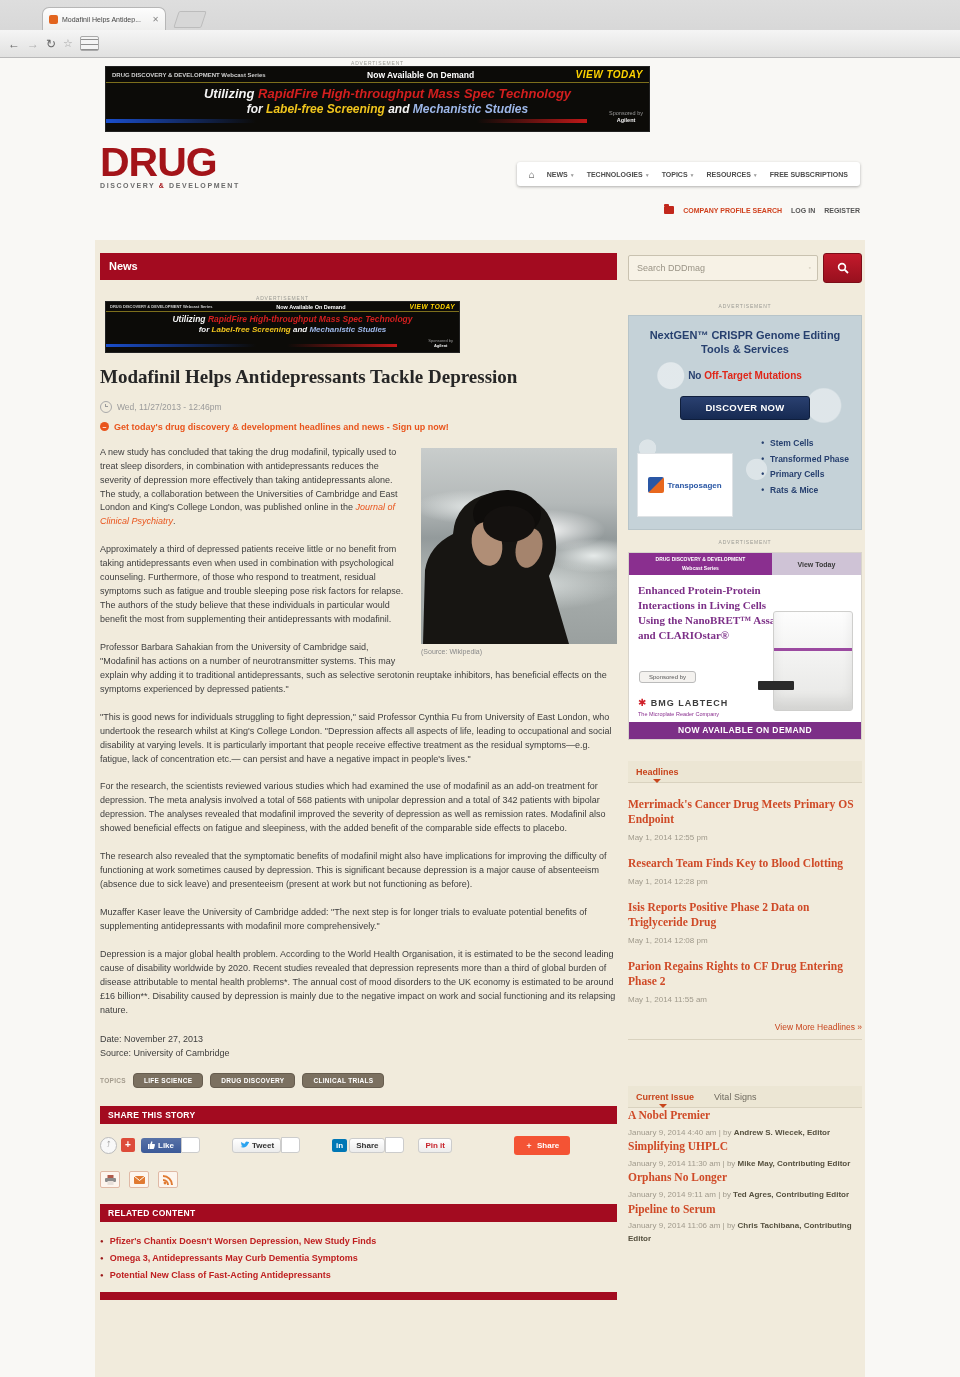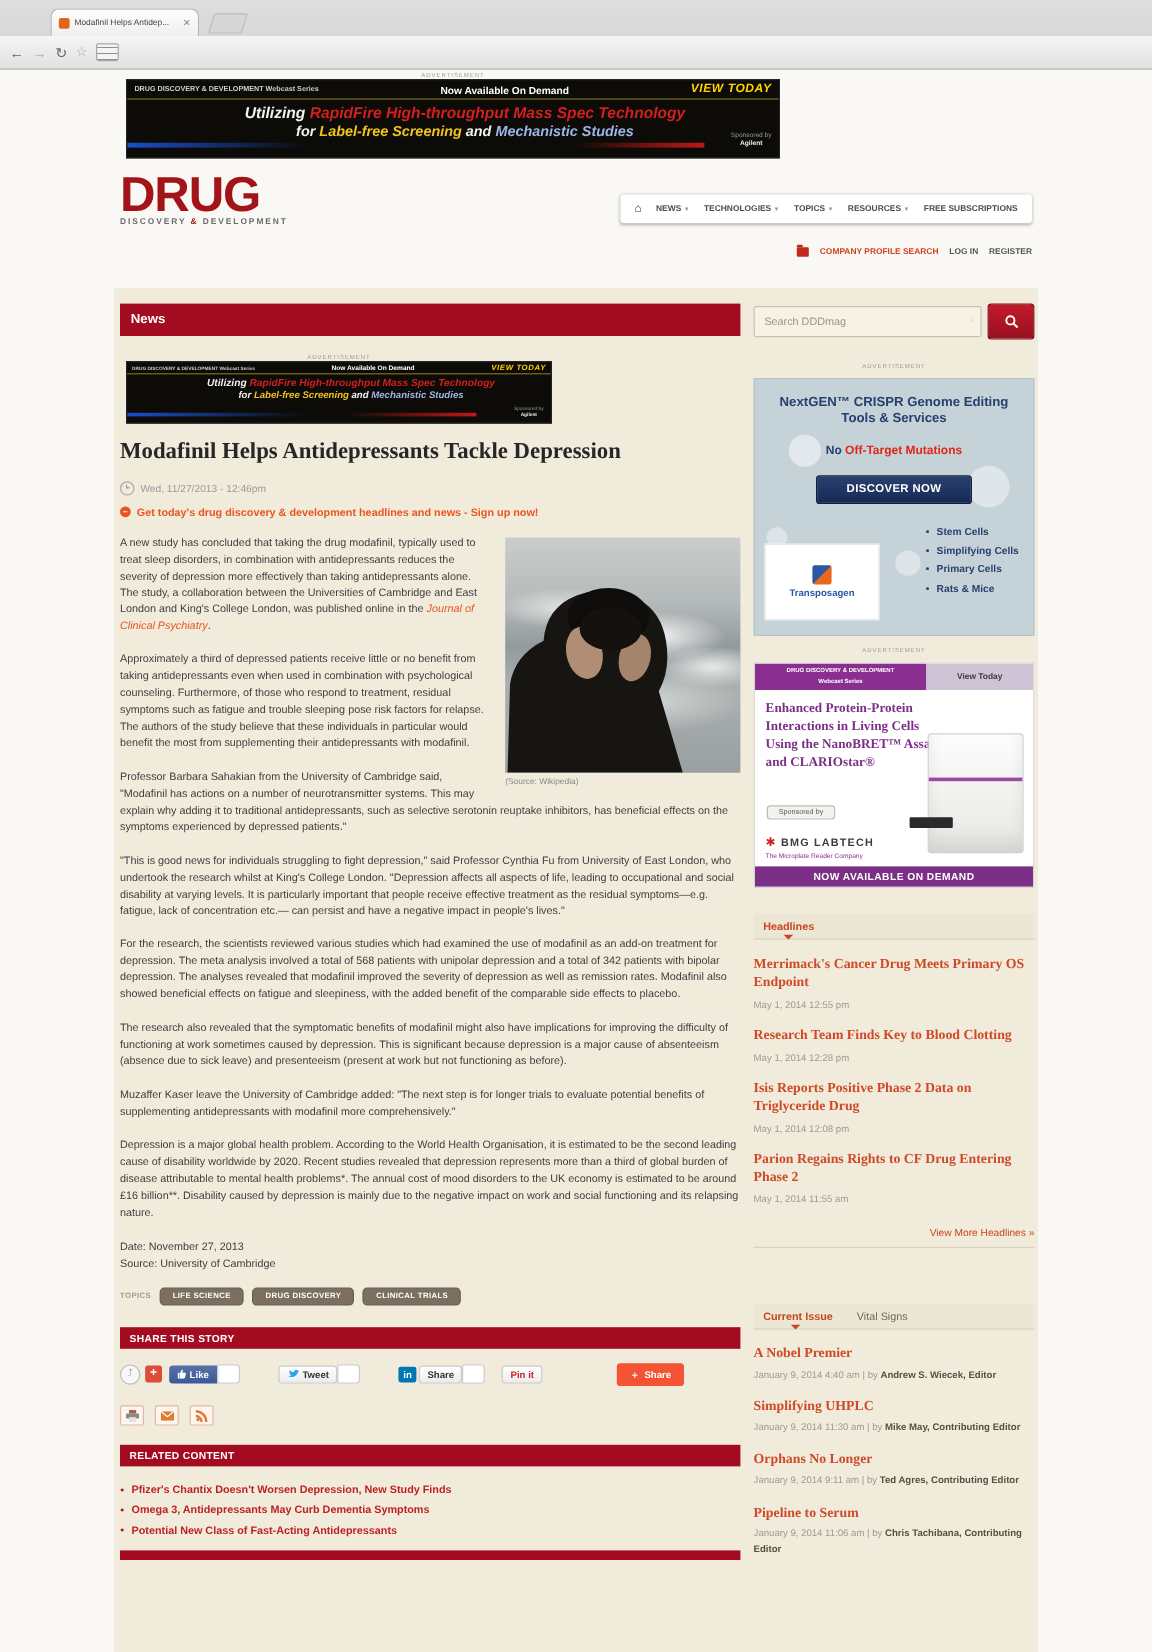--- a/index.html
+++ b/index.html
@@ -165,21 +165,21 @@
       #c5d2d8;}
   .cr-title{text-align:center;font-size:11px;font-weight:bold;color:#27406f;line-height:1.3;}
   .cr-sub{text-align:center;margin-top:13px;font-size:10px;font-weight:bold;}
   .cr-sub .no{color:#27406f;} .cr-sub .rest{color:#e02618;}
   .cr-btn{margin:15px auto 0;width:128px;height:22px;background:linear-gradient(#2a4070,#162a52);
           border:1px solid #101f3d;border-radius:3px;color:#fff;font-size:9.5px;font-weight:bold;
           text-align:center;line-height:22px;letter-spacing:.3px;}
   .cr-bullets{position:absolute;right:12px;top:120px;font-size:8.5px;font-weight:bold;color:#27406f;line-height:1.85;}
   .cr-bullets div::before{content:"•";margin-right:6px;}
   .cr-logo{position:absolute;left:8px;top:137px;width:94px;height:62px;background:#fff;border:1px solid #dfe3e6;
-           display:flex;flex-direction:column;align-items:center;justify-content:center;gap:3px;}
+           display:flex;flex-direction:row;align-items:center;justify-content:center;gap:3px;}
   .cube{width:16px;height:16px;background:linear-gradient(135deg,#2a57a5 48%,#e8681e 52%);border-radius:2px;}
   .cr-logoname{font-size:8px;font-weight:bold;color:#2a57a5;}
 
   .bmg{margin-top:7px;border:1px solid #d8d4cc;background:#fff;height:188px;box-sizing:border-box;position:relative;overflow:hidden;}
   .bmg-head{display:flex;height:22px;}
   .bmg-head-left{flex:1.6;background:#8a2f8f;color:#fff;text-align:center;font-size:5px;font-weight:bold;
                  line-height:1.7;padding-top:2px;}
   .bmg-head-right{flex:1;background:#cfc3d6;color:#3a3a3a;font-size:7px;font-weight:bold;display:flex;
                   align-items:center;justify-content:center;}
   .bmg-title{font-family:"Liberation Serif",serif;font-weight:bold;font-size:11px;color:#7c2f87;line-height:1.35;
@@ -203,21 +203,21 @@
   .tabactive::after{content:"";position:absolute;left:40%;bottom:-5px;border:4px solid transparent;border-top-color:#c8451d;}
   .tabidle{font-size:9px;color:#6f6a5e;padding-bottom:5px;}
   .hlbox{margin-top:21px;}
   .hl-item{margin-top:14px;}
   .hl-title{font-family:"Liberation Serif",serif;font-weight:bold;font-size:11.5px;color:#cf4a27;line-height:1.3;
             display:block;text-decoration:none;}
   .hl-date{font-size:8px;color:#a09a8c;margin-top:6px;}
   .hl-more{display:block;text-align:right;font-size:8.5px;color:#c8451d;margin-top:18px;padding-bottom:7px;
            border-bottom:1px solid #d9d2bf;text-decoration:none;}
   .cibox{margin-top:46px;}
-  .ci-item{margin-top:13px;}
+  .ci-item{}
   .ci-meta{font-size:8px;color:#a09a8c;margin-top:4px;line-height:1.55;}
   .ci-meta b{color:#55503f;}
 </style>
 </head>
 <body>
 
 <div id="screen">
 
   <div class="chrome">
     <div class="tab">
@@ -434,21 +434,21 @@
       </div>
 
       <div style="margin-top:20px">
         <div class="adlabel">ADVERTISEMENT</div>
         <div class="crispr">
           <div class="cr-title">NextGEN™ CRISPR Genome Editing Tools &amp; Services</div>
           <div class="cr-sub"><span class="no">No </span><span class="rest">Off-Target Mutations</span></div>
           <div class="cr-btn">DISCOVER NOW</div>
           <div class="cr-bullets">
             <div>Stem Cells</div>
-            <div>Simplifying Cells</div>
+            <div>Transformed Phase</div>
             <div>Primary Cells</div>
             <div>Rats &amp; Mice</div>
           </div>
           <div class="cr-logo">
             <span class="cube"></span>
             <span class="cr-logoname">Transposagen</span>
           </div>
         </div>
       </div>
 

